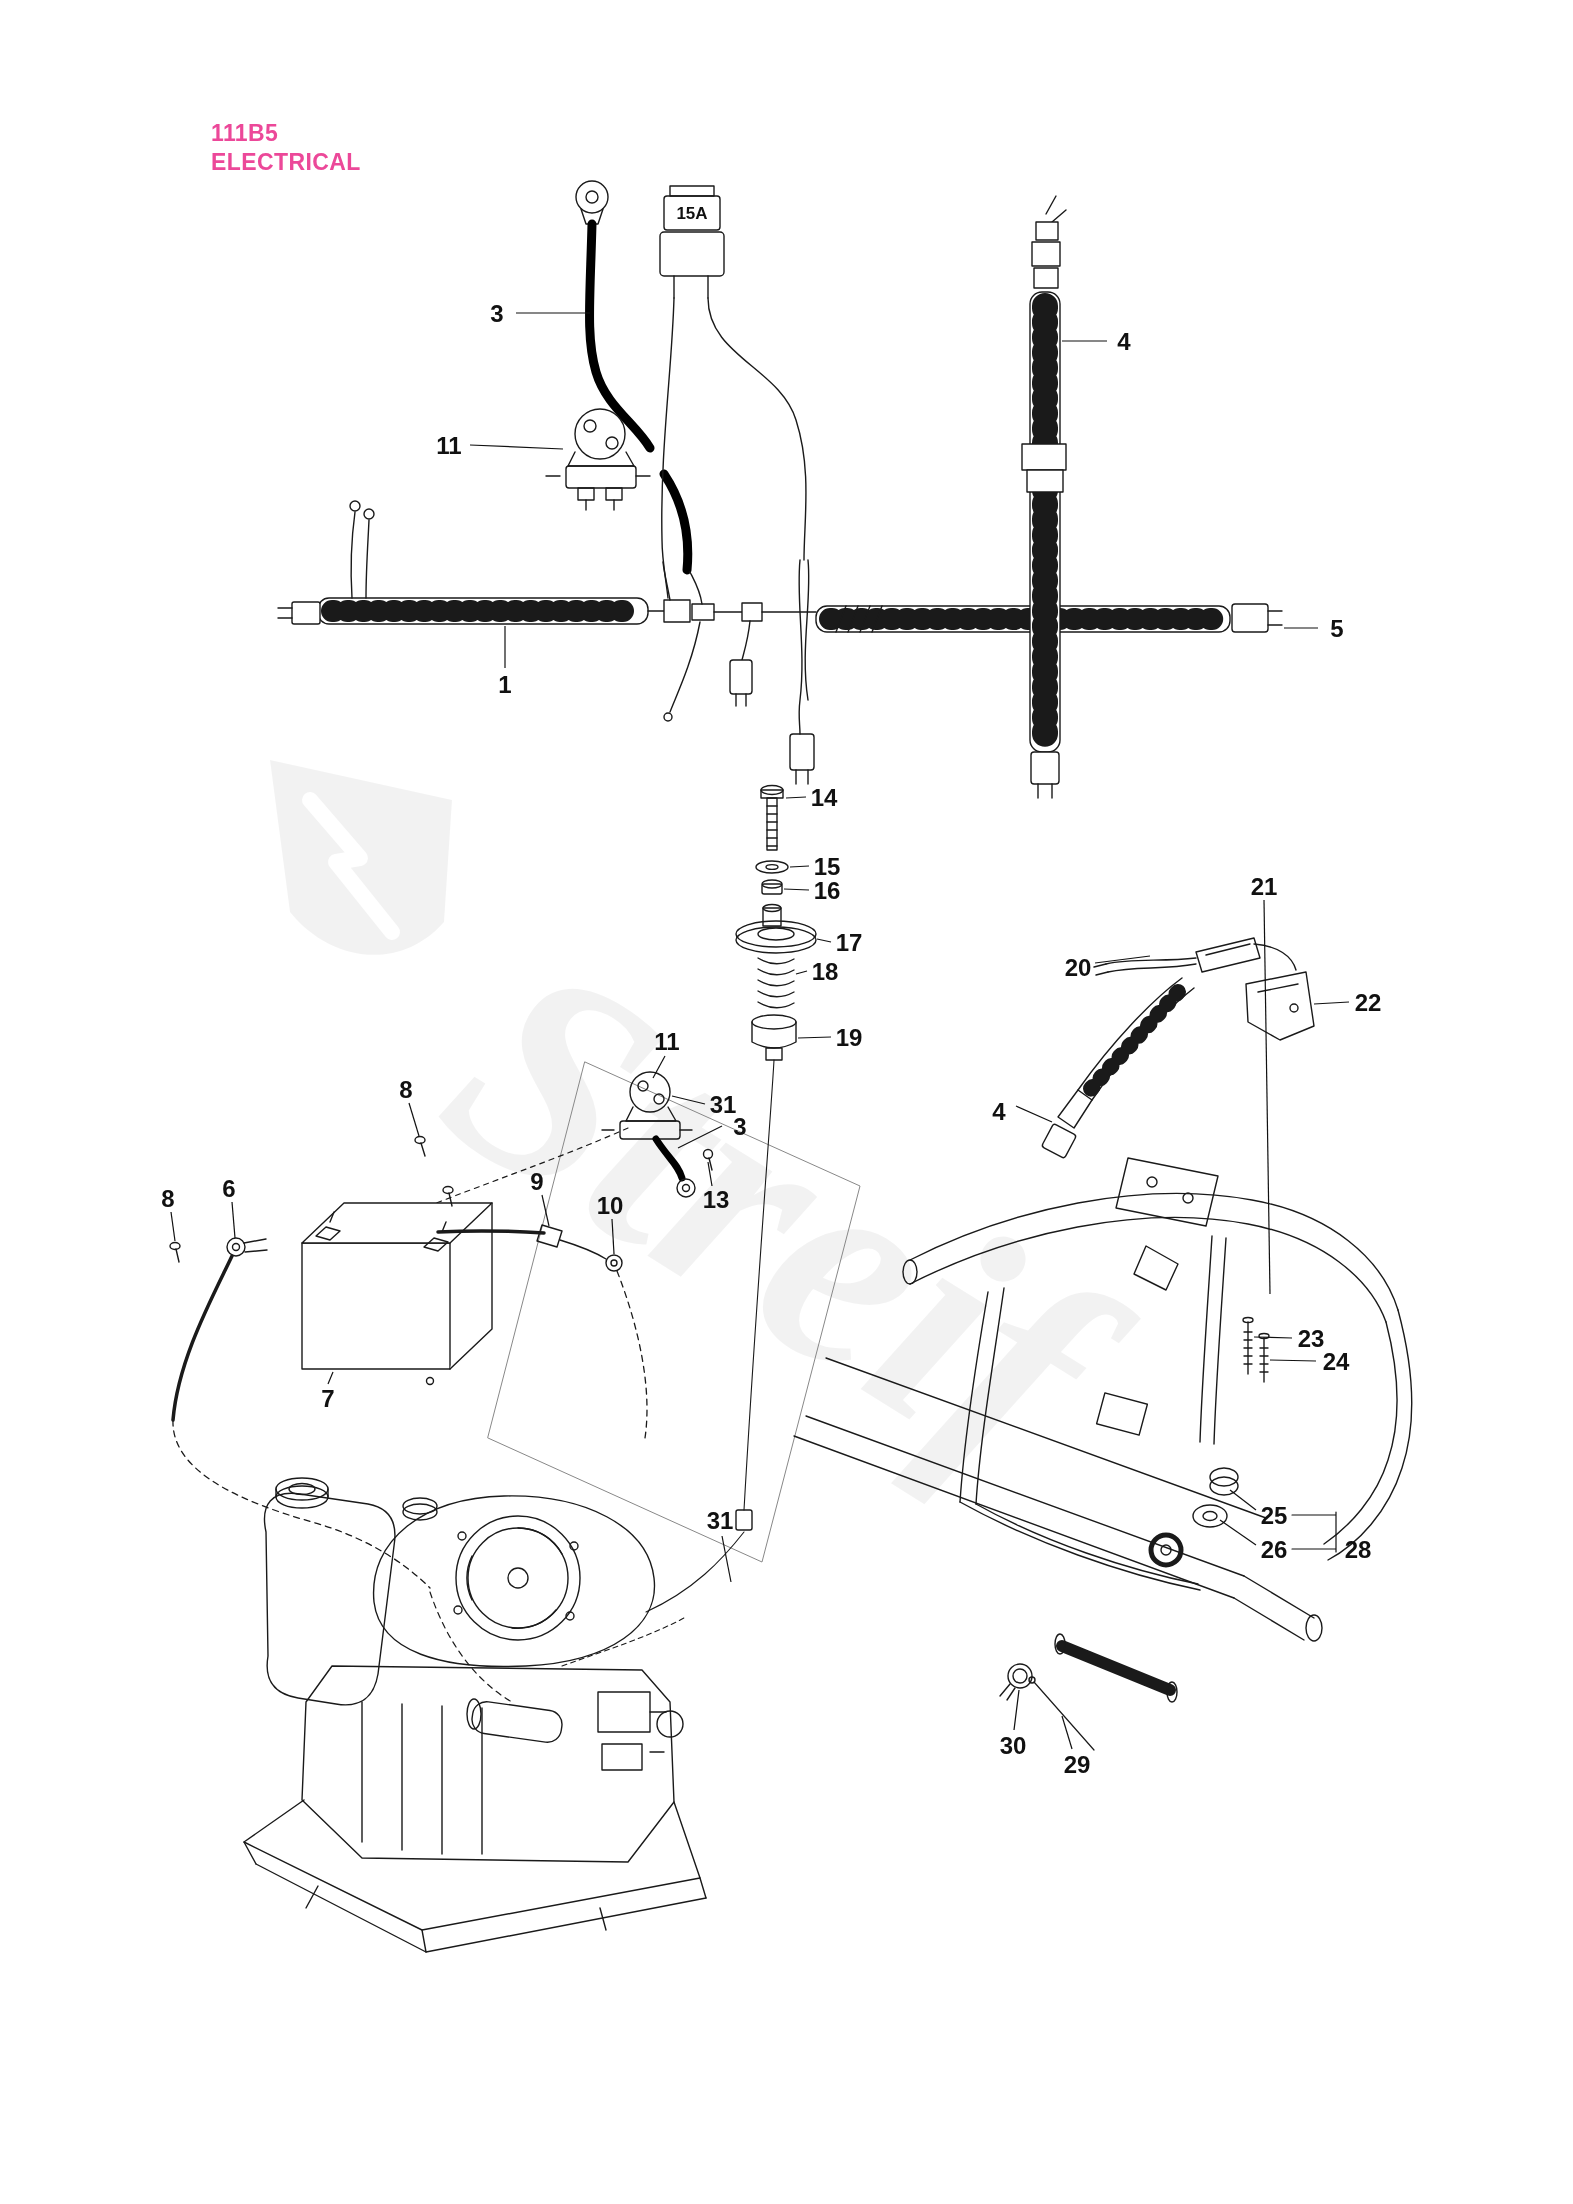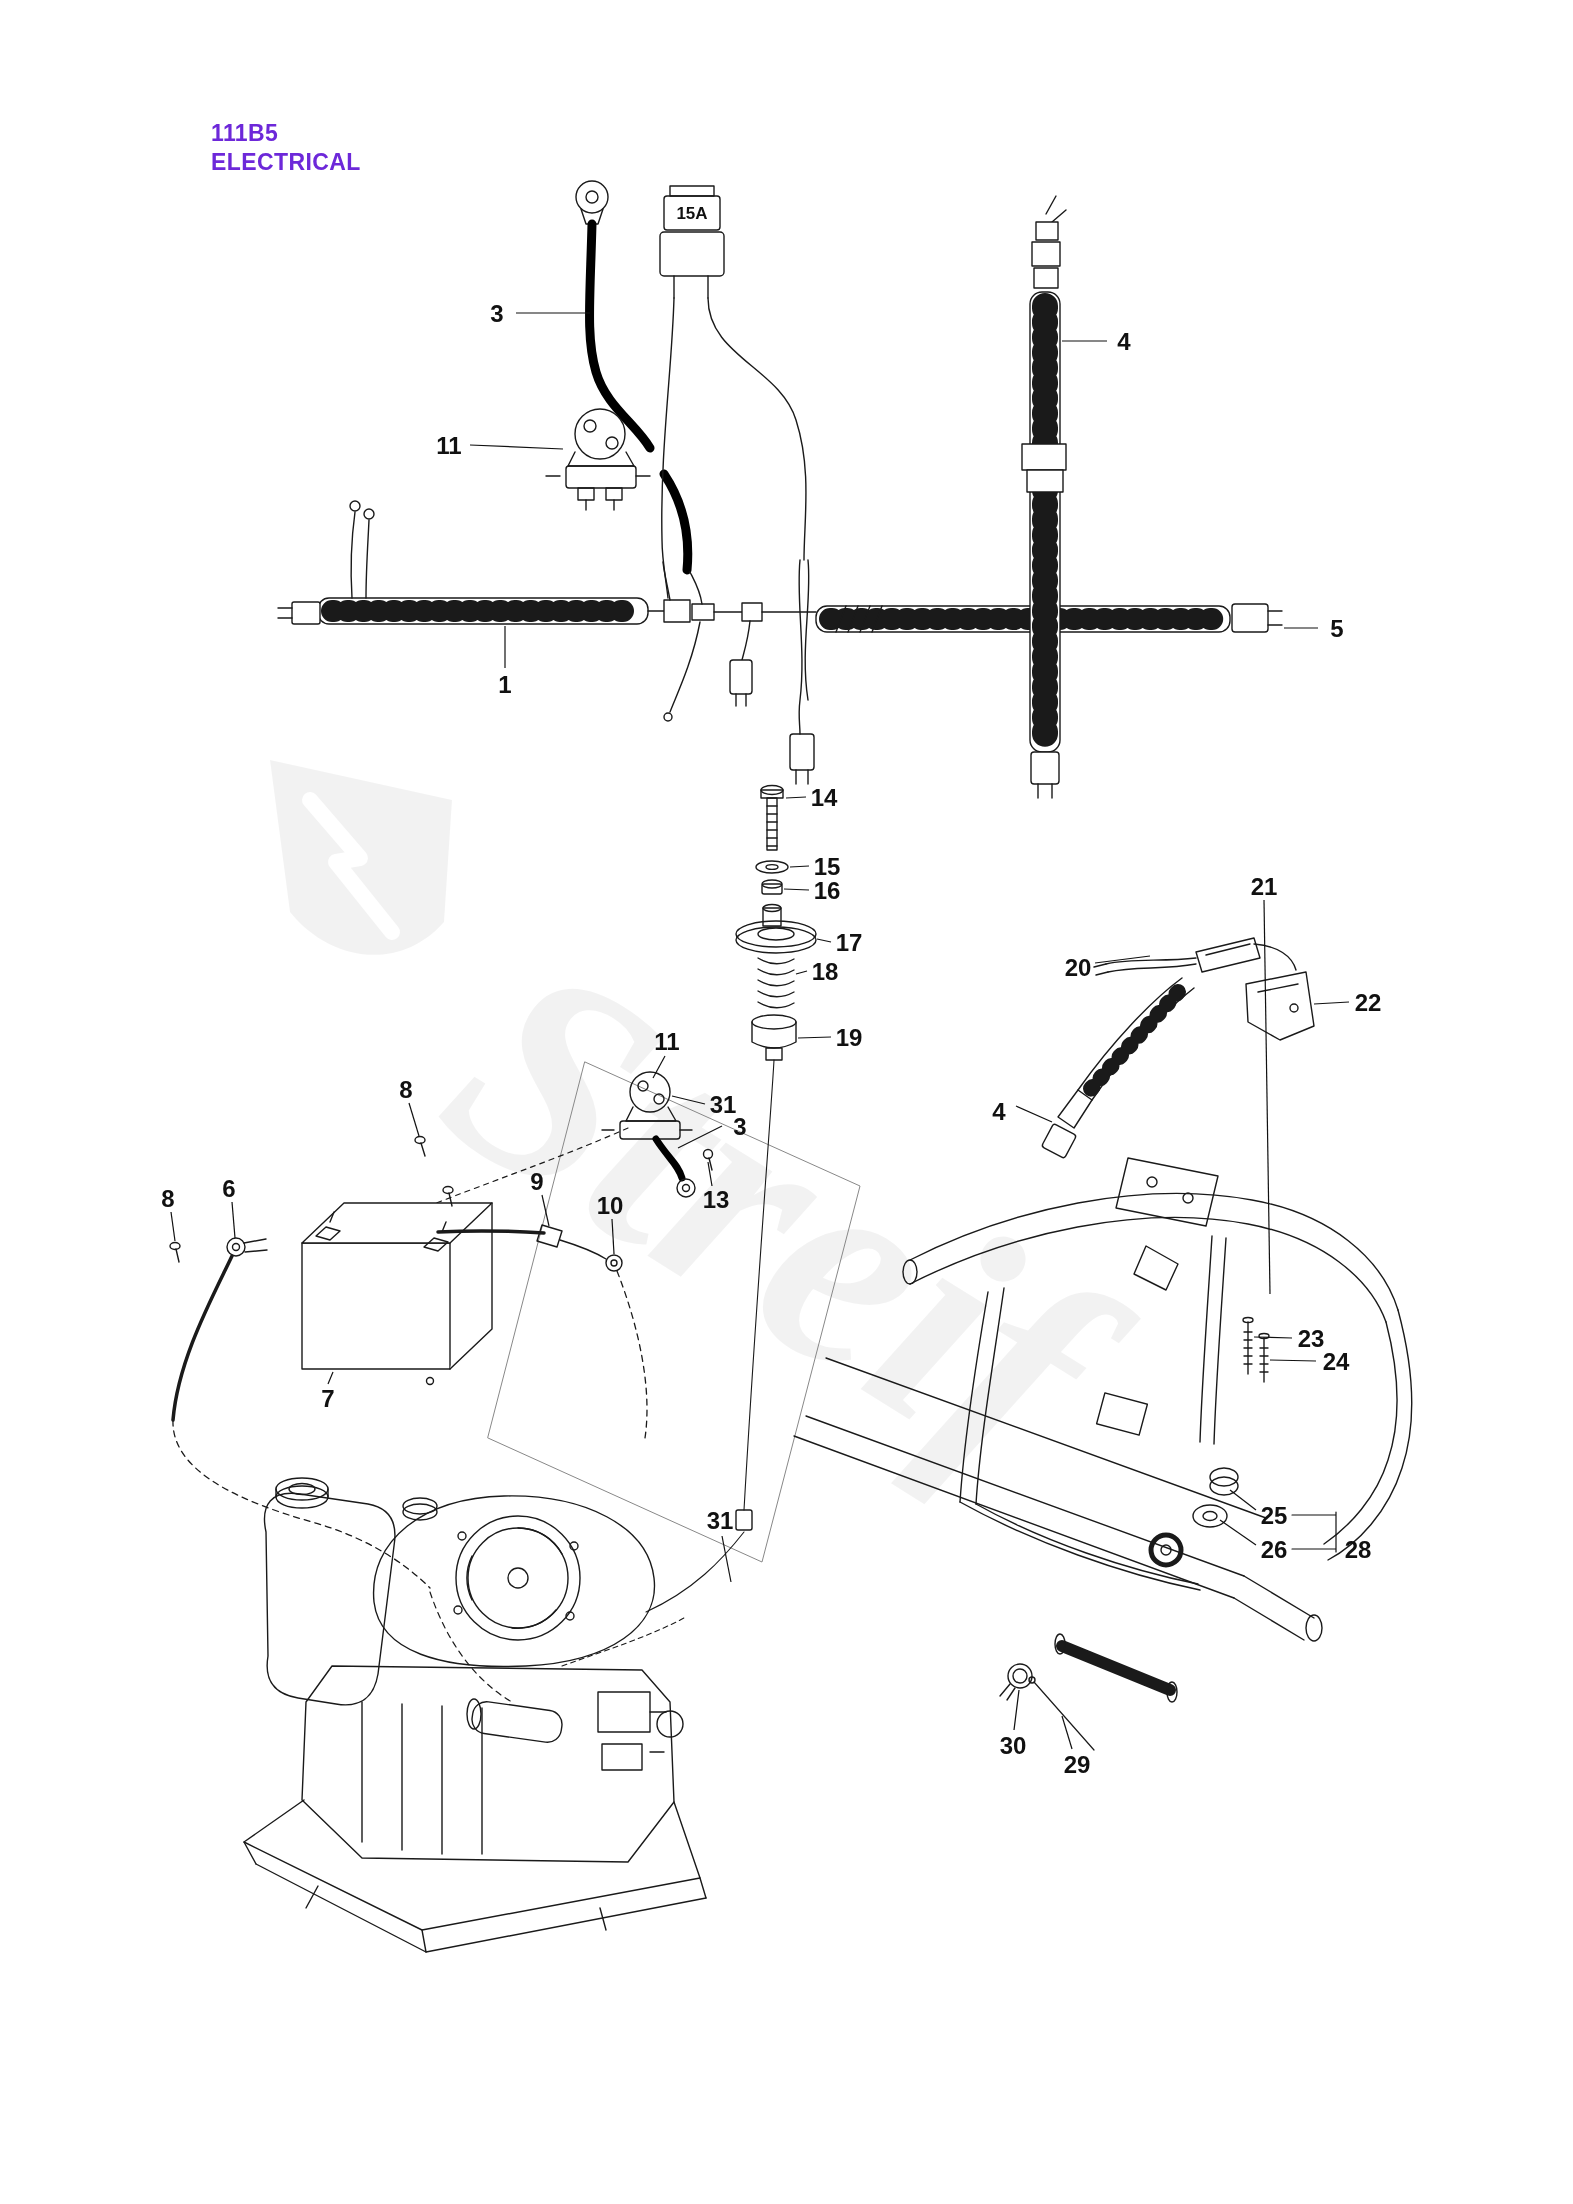--- a/index.html
+++ b/index.html
@@ -1,17 +1,17 @@
 <!DOCTYPE html>
 <html><head>
 <meta charset="utf-8">
 <style>
   html,body{margin:0;padding:0;background:#fff;}
   .page{position:relative;width:1573px;height:2204px;background:#ffffff;overflow:hidden;font-family:"Liberation Sans",sans-serif;}
-  .header{position:absolute;left:211px;top:119px;color:#6d28d9;z-index:3;}
+  .header{position:absolute;left:211px;top:119px;color:#ec4899;z-index:3;}
   .header .code,.header .title{font-size:23px;font-weight:bold;line-height:1.25;letter-spacing:.4px;}
   svg.diagram{position:absolute;left:0;top:0;z-index:2;}
   .art{fill:none;stroke:#1a1a1a;stroke-width:1.4;stroke-linecap:round;stroke-linejoin:round;}
   .thin{stroke:#888;stroke-width:1;}
   .callout{font-family:"Liberation Sans",sans-serif;font-size:24px;font-weight:bold;fill:#111;stroke:none;text-anchor:middle;dominant-baseline:central;}
   .leader{stroke:#111;stroke-width:1.2;fill:none;}
   .fuse-text{font-family:"Liberation Sans",sans-serif;font-size:17px;font-weight:bold;fill:#111;stroke:none;text-anchor:middle;}
   .wm{fill:rgba(0,0,0,0.05);stroke:none;}
   .wm-zig{fill:none;stroke:rgba(255,255,255,0.95);stroke-width:16;stroke-linecap:round;stroke-linejoin:round;}
   .wm-text{font-family:"Liberation Serif",serif;font-size:300px;font-weight:bold;font-style:italic;fill:rgba(0,0,0,0.05);stroke:none;}

